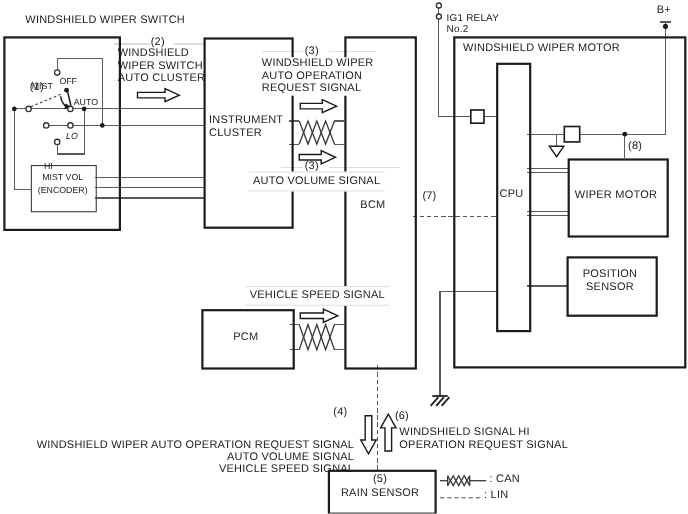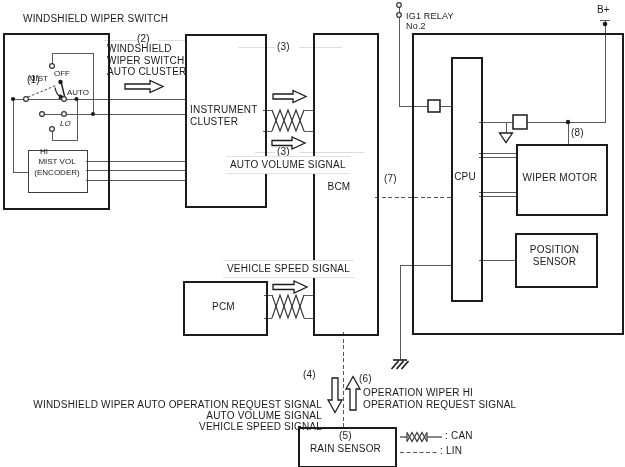--- a/index.html
+++ b/index.html
@@ -181,32 +181,38 @@
   <div class="lbl sm c" style="left:28px;top:168px;width:58px;">(ENCODER)</div>
 
   <div class="lbl" style="left:137px;top:33px;">(2)</div>
   <div class="lbl" style="left:107px;top:43px;">
     <div>WINDSHIELD</div>
     <div>WIPER SWITCH</div>
     <div>AUTO CLUSTER</div>
   </div>
 
   <div class="lbl" style="left:277px;top:41px;">(3)</div>
+  <div class="lbl bgw" style="left:236px;top:52px;">
+    <div>WINDSHIELD WIPER</div>
+    <div>AUTO OPERATION</div>
+    <div>REQUEST SIGNAL</div>
+  </div>
 
   <div class="lbl" style="left:277px;top:146px;">(3)</div>
   <div class="lbl ruled" style="left:226px;top:156px;">AUTO VOLUME SIGNAL</div>
 
   <div class="lbl ruled" style="left:223px;top:260px;">VEHICLE SPEED SIGNAL</div>
 
   <div class="lbl" style="left:190px;top:104px;">
     <div>INSTRUMENT</div>
     <div>CLUSTER</div>
   </div>
   <div class="lbl c" style="left:310px;top:181px;width:58px;">BCM</div>
   <div class="lbl c" style="left:183px;top:301px;width:81px;">PCM</div>
+  <div class="lbl" style="left:421px;top:38px;">WINDSHIELD WIPER MOTOR</div>
   <div class="lbl c" style="left:451px;top:171px;width:28px;">CPU</div>
   <div class="lbl c" style="left:516px;top:172px;width:88px;">WIPER MOTOR</div>
   <div class="lbl c" style="left:515px;top:244px;width:79px;line-height:12px;">
     <div>POSITION</div>
     <div>SENSOR</div>
   </div>
 
   <div class="lbl" style="left:384px;top:173px;">(7)</div>
   <div class="lbl" style="left:571px;top:127px;">(8)</div>
 
@@ -218,21 +224,21 @@
 
   <div class="lbl" style="left:303px;top:369px;">(4)</div>
   <div class="lbl r" style="left:30px;top:383px;width:292px;line-height:11.2px;">
     <div>WINDSHIELD WIPER AUTO OPERATION REQUEST SIGNAL</div>
     <div>AUTO VOLUME SIGNAL</div>
     <div>VEHICLE SPEED SIGNAL</div>
   </div>
 
   <div class="lbl" style="left:359px;top:373px;">(6)</div>
   <div class="lbl" style="left:363px;top:387px;line-height:11.8px;">
-    <div>OPERATION WIPER HI</div>
+    <div>WINDSHIELD SIGNAL HI</div>
     <div>OPERATION REQUEST SIGNAL</div>
   </div>
 
   <div class="lbl c" style="left:298px;top:430px;width:95px;">(5)</div>
   <div class="lbl c" style="left:298px;top:443px;width:95px;">RAIN SENSOR</div>
 
   <div class="lbl" style="left:445px;top:430px;">: CAN</div>
   <div class="lbl" style="left:440px;top:445px;">: LIN</div>
 
 </div>

